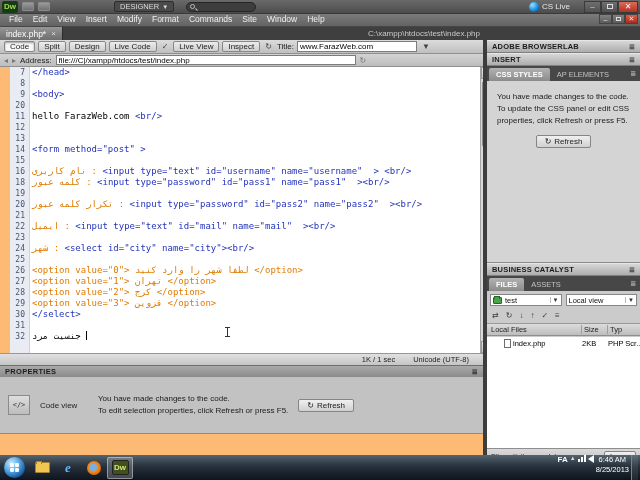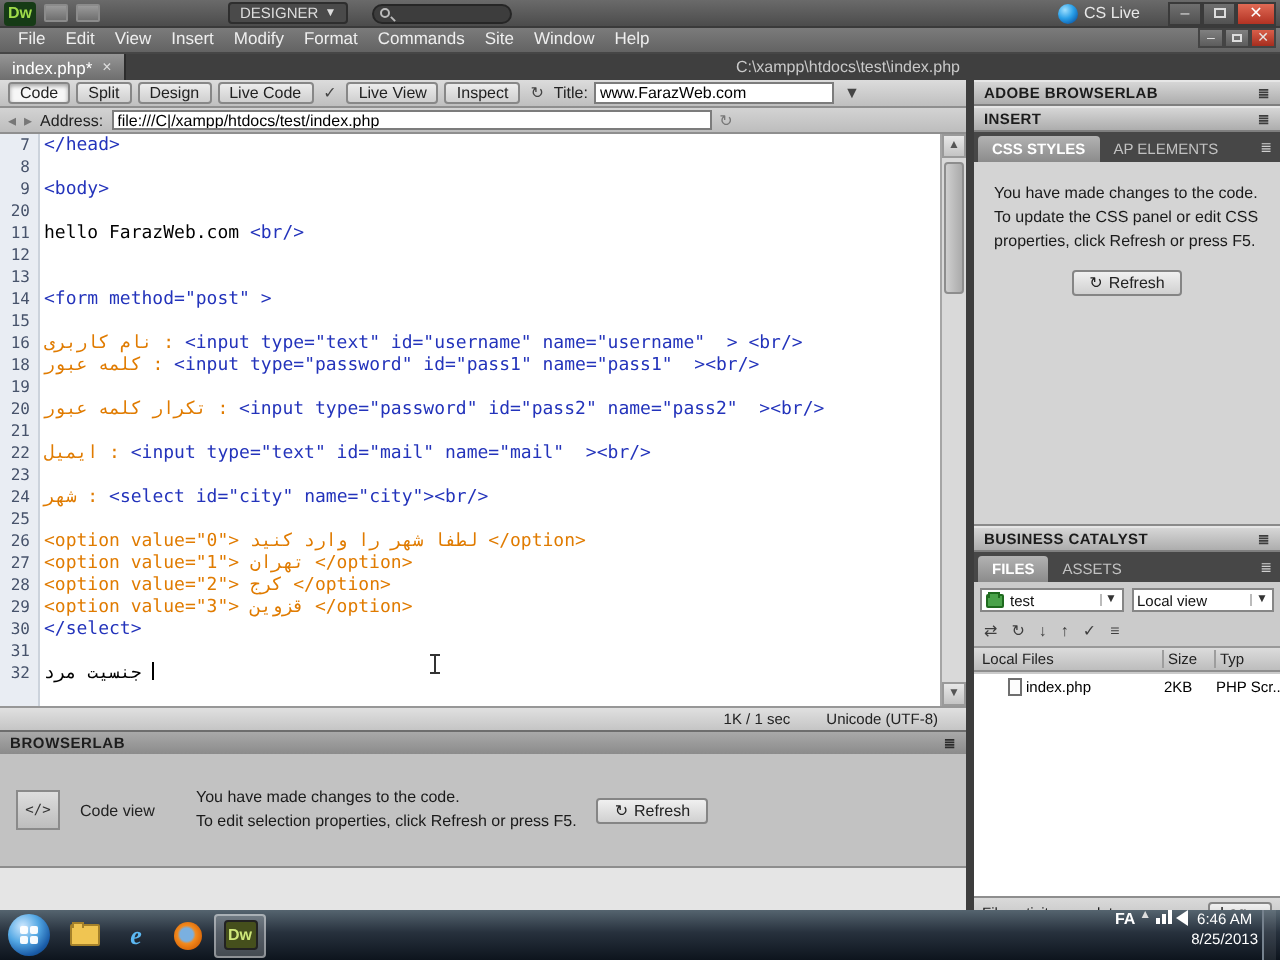--- a/index.html
+++ b/index.html
@@ -32,36 +32,36 @@
 .doc-ctrl{width:13px;height:10px;display:flex;align-items:center;justify-content:center;color:#e5e5e5;font-size:7px;
   background:linear-gradient(#808080,#5c5c5c);border:1px solid #444}
 .doc-ctrl.close{background:linear-gradient(#d95f4a,#a52d1e)}
 
 #tab-bar{position:absolute;left:0;top:27px;width:640px;height:13px;background:#3f3f3f;display:flex;align-items:flex-end}
 #doc-tab{height:13px;background:linear-gradient(#969696,#6e6e6e);border-right:1px solid #2c2c2c;
   display:flex;align-items:center;gap:5px;padding:0 6px;color:#fff;font-size:8.5px}
 #doc-tab .x{color:#ddd;font-size:8px}
 #doc-path{position:absolute;right:160px;top:2px;color:#c9c9c9;font-size:8px}
 
-#main{position:absolute;left:0;top:40px;width:483px;height:415px;background:#e5e5e5}
+#main{position:absolute;left:0;top:40px;width:483px;height:415px;background:#fdba74}
 #doc-toolbar{position:absolute;left:0;top:0;width:483px;height:14px;background:linear-gradient(#dcdcdc,#bfbfbf);
   border-bottom:1px solid #8f8f8f;display:flex;align-items:center;gap:3px;padding:0 4px}
 .tbtn{font-size:8px;height:11px;display:flex;align-items:center;padding:0 5px;border:1px solid #878787;
   background:linear-gradient(#ececec,#cfcfcf);border-radius:2px;color:#222}
 .tbtn.active{background:#f7f7f7;box-shadow:inset 0 1px 2px rgba(0,0,0,.35)}
 .tb-ico{font-size:8px;color:#444;padding:0 2px}
 #title-field{width:120px;height:11px;border:1px solid #7c7c7c;font-size:8px;padding:0 2px;background:#fff}
 .tb-label{font-size:8px;color:#222}
 
 #addr-bar{position:absolute;left:0;top:14px;width:483px;height:13px;background:linear-gradient(#d3d3d3,#bdbdbd);
   border-bottom:1px solid #8f8f8f;display:flex;align-items:center;gap:4px;padding:0 4px}
 #addr-input{width:300px;height:10px;border:1px solid #7c7c7c;font-size:8px;padding:0 2px;background:#fff}
 .nav-ico{font-size:8px;color:#777}
 
-#code-area{position:absolute;left:0;top:27px;width:483px;height:352px;background:#fff;overflow:hidden}
+#code-area{position:absolute;left:10px;top:27px;width:483px;height:352px;background:#fff;overflow:hidden}
 #gutter-bg{position:absolute;left:0;top:0;width:20px;height:286px;background:#e9edf3;border-right:1px solid #ccd3dc}
 #code-lines{position:absolute;left:0;top:0;width:470px}
 .code-line{height:11px;line-height:11px;white-space:pre;font-family:"DejaVu Sans Mono",monospace;font-size:9px}
 .ln{display:inline-block;width:18px;text-align:right;padding-right:3px;color:#47536b;font-size:8px}
 .ct{padding-left:4px}
 .c-t{color:#2333bb}
 .c-p{color:#000}
 .c-o{color:#e07b00}
 .caret{display:inline-block;width:1px;height:9px;background:#000;vertical-align:-1px}
 #mouse-ibeam{position:absolute;left:214px;top:260px;width:7px;height:10px}
@@ -272,21 +272,21 @@
       <div class="sb-btn" id="sb-down">▼</div>
     </div>
   </div>
 
   <div id="status-bar">
     <span>1K / 1 sec</span>
     <span>Unicode (UTF-8)</span>
   </div>
 
   <div id="props-header">
-    <span>BROWSERLAB</span>
+    <span>PROPERTIES</span>
     <span class="pm" style="font-size:7px;color:#2c2c2c">≣</span>
   </div>
   <div id="props-body">
     <div id="codeview-ico">&lt;/&gt;</div>
     <div id="props-mode">Code view</div>
     <div class="props-msg">
       <div>You have made changes to the code.</div>
       <div>To edit selection properties, click Refresh or press F5.</div>
     </div>
     <button class="btn">

